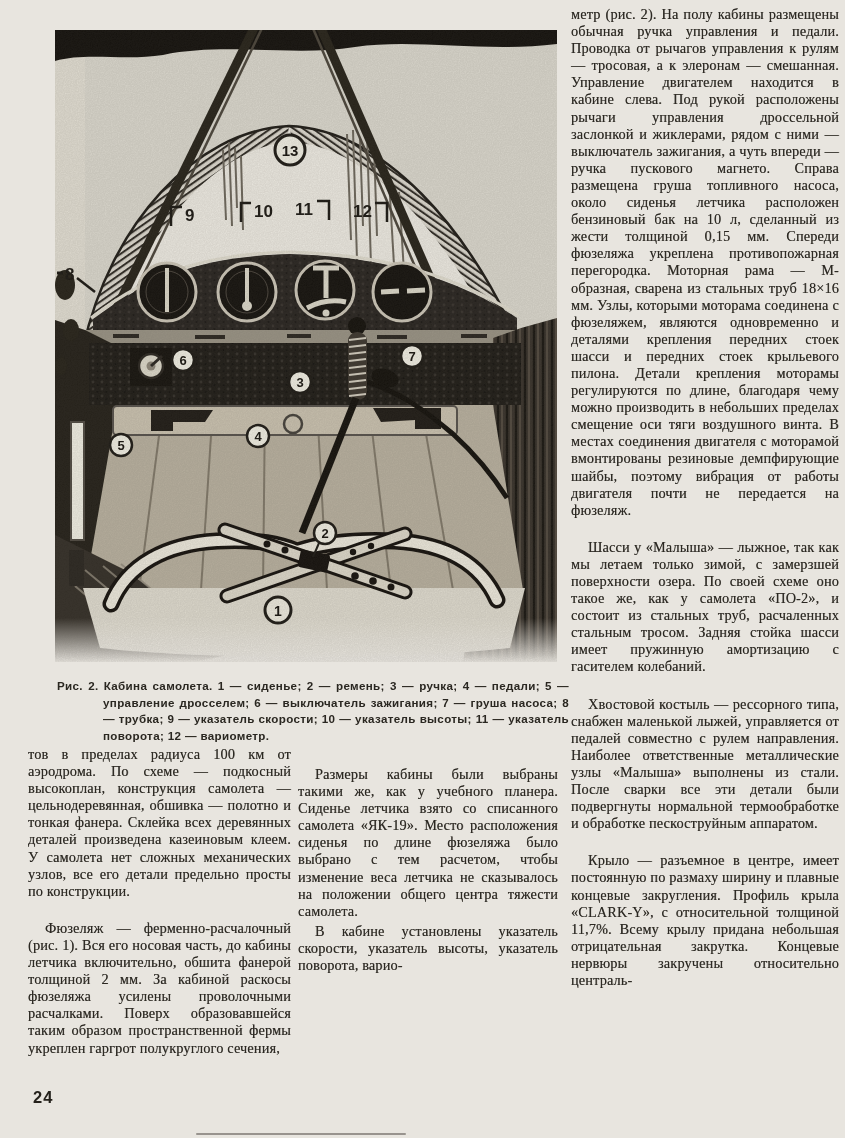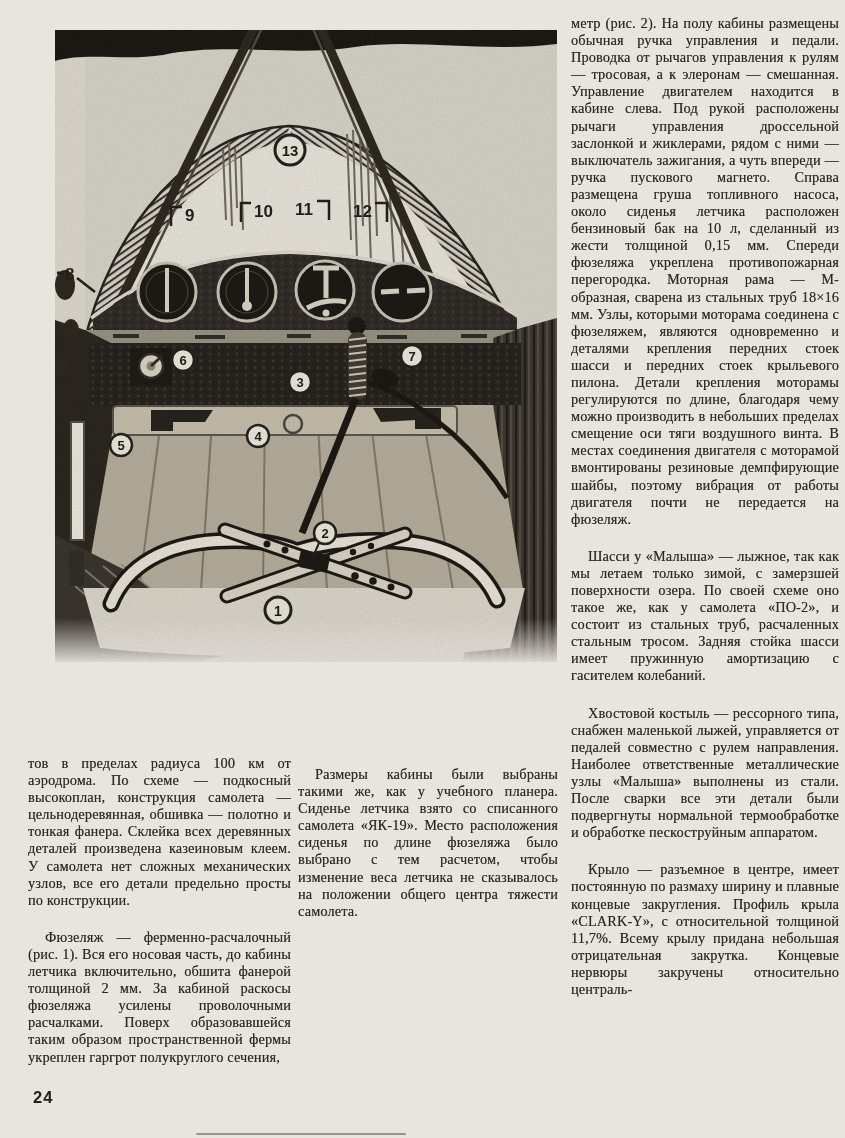--- a/index.html
+++ b/index.html
@@ -22,21 +22,21 @@
     padding-left:46px; text-indent:-46px; text-align:justify;
   }
   .col{
     position:absolute; text-align:justify;
     font-size:14.2px; line-height:17.1px; letter-spacing:.2px;
     color:#2b2822;
     text-shadow:0.3px 0 0 rgba(43,40,34,.55);
     hyphens:auto;
   }
   .col p{margin:0; text-indent:17px;}
-  .col p.cont{text-indent:0;margin-top:9px;}
+  .col p.cont{text-indent:0;}
   .col p + p{margin-top:3px;}
   .col p.gap{margin-top:20px;}
   .col-left{left:28px; top:746px; width:263px;}
   .col-mid{left:298px; top:746px; width:260px;}
   .col-right{left:571px; top:6px; width:268px;}
   .pageno{
     position:absolute; left:33px; top:1088px;
     font-family:"Liberation Sans", sans-serif; font-weight:bold;
     font-size:16.5px; letter-spacing:1px; color:#24211b;
   }
@@ -312,28 +312,30 @@
       </g>
       <g>
         <circle cx="223" cy="580" r="13" fill="#e9e6da" stroke="#1d1a15" stroke-width="3"></circle>
         <text class="callout-num" x="223" y="586" font-size="14">1</text>
       </g>
 
       <rect x="0" y="0" width="502" height="632" filter="url(#grain)" opacity="0.12"></rect>
     </svg>
   </figure>
 
+  <div class="caption">Рис. 2. Кабина самолета. 1 — сиденье; 2 — ремень; 3 — ручка; 4 — педали; 5 — управление дросселем; 6 — выключатель зажигания; 7 — груша насоса; 8 — трубка; 9 — указатель скорости; 10 — указатель высоты; 11 — указатель поворота; 12 — вариометр.</div>
 
   <div class="col col-left">
     <p class="cont">тов в пределах радиуса 100 км от аэродрома. По схеме — подкосный высокоплан, конструкция самолета — цельнодеревянная, обшивка — полотно и тонкая фанера. Склейка всех деревянных деталей произведена казеиновым клеем. У самолета нет сложных механических узлов, все его детали предельно просты по конструкции.</p>
     <p class="gap">Фюзеляж — ферменно-расчалочный (рис. 1). Вся его носовая часть, до кабины летчика включительно, обшита фанерой толщиной 2 мм. За кабиной раскосы фюзеляжа усилены проволочными расчалками. Поверх образовавшейся таким образом пространственной фермы укреплен гаргрот полукруглого сечения,</p>
   </div>
 
   <div class="col col-mid">
     <p class="gap">Размеры кабины были выбраны такими же, как у учебного планера. Сиденье летчика взято со списанного самолета «ЯК-19». Место расположения сиденья по длине фюзеляжа было выбрано с тем расчетом, чтобы изменение веса летчика не сказывалось на положении общего центра тяжести самолета.</p>
+    <p>В кабине установлены указатель скорости, указатель высоты, указатель поворота, варио-</p>
   </div>
 
   <div class="col col-right">
     <p class="cont">метр (рис. 2). На полу кабины размещены обычная ручка управления и педали. Проводка от рычагов управления к рулям — тросовая, а к элеронам — смешанная. Управление двигателем находится в кабине слева. Под рукой расположены рычаги управления дроссельной заслонкой и жиклерами, рядом с ними — выключатель зажигания, а чуть впереди — ручка пускового магнето. Справа размещена груша топливного насоса, около сиденья летчика расположен бензиновый бак на 10 л, сделанный из жести толщиной 0,15 мм. Спереди фюзеляжа укреплена противопожарная перегородка. Моторная рама — М-образная, сварена из стальных труб 18×16 мм. Узлы, которыми моторама соединена с фюзеляжем, являются одновременно и деталями крепления передних стоек шасси и передних стоек крыльевого пилона. Детали крепления моторамы регулируются по длине, благодаря чему можно производить в небольших пределах смещение оси тяги воздушного винта. В местах соединения двигателя с моторамой вмонтированы резиновые демпфирующие шайбы, поэтому вибрация от работы двигателя почти не передается на фюзеляж.</p>
     <p class="gap">Шасси у «Малыша» — лыжное, так как мы летаем только зимой, с замерзшей поверхности озера. По своей схеме оно такое же, как у самолета «ПО-2», и состоит из стальных труб, расчаленных стальным тросом. Задняя стойка шасси имеет пружинную амортизацию с гасителем колебаний.</p>
     <p class="gap">Хвостовой костыль — рессорного типа, снабжен маленькой лыжей, управляется от педалей совместно с рулем направления. Наиболее ответственные металлические узлы «Малыша» выполнены из стали. После сварки все эти детали были подвергнуты нормальной термообработке и обработке пескоструйным аппаратом.</p>
     <p class="gap">Крыло — разъемное в центре, имеет постоянную по размаху ширину и плавные концевые закругления. Профиль крыла «CLARK-Y», с относительной толщиной 11,7%. Всему крылу придана небольшая отрицательная закрутка. Концевые нервюры закручены относительно централь-</p>
   </div>
 
   <div class="pageno">24</div>

